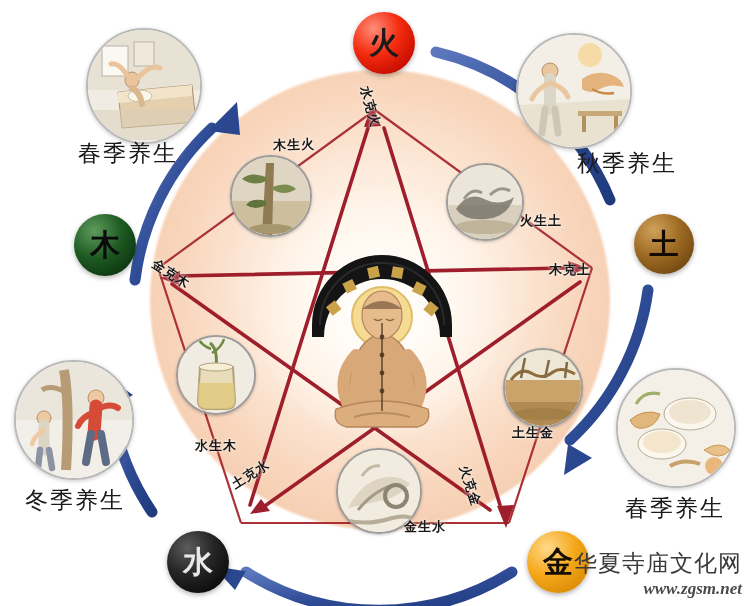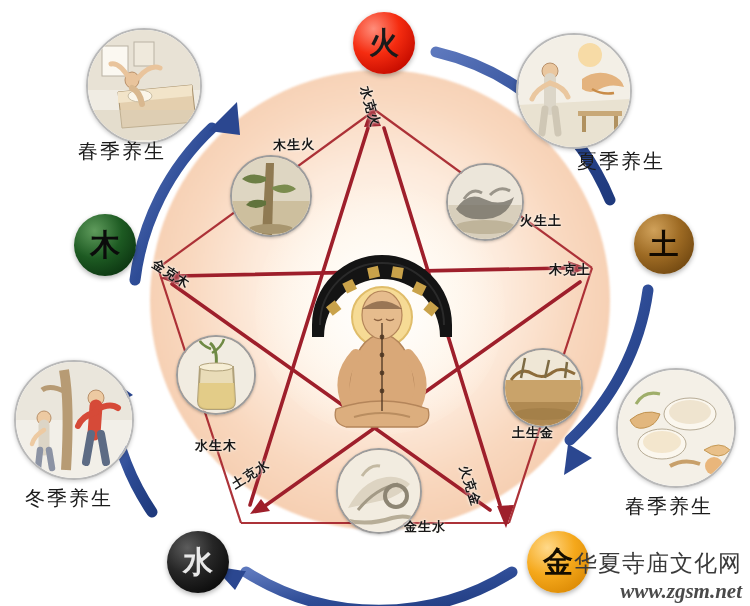--- a/index.html
+++ b/index.html
@@ -91,34 +91,34 @@
   .m-earth{left:503px;top:348px;width:76px;height:76px;}
   .m-metal{left:336px;top:448px;width:82px;height:82px;}
   .m-water{left:176px;top:335px;width:76px;height:76px;}
 
   
   .lab{
     position:absolute;
     font-family:"DejaVu Sans","Liberation Sans",sans-serif;
     color:#141414;white-space:nowrap;
   }
-  .season-lab{font-size:20px;letter-spacing:2px;color:#1b1b1b;}
+  .season-lab{font-size:23px;letter-spacing:2px;color:#1b1b1b;}
   .rel-lab{
     font-size:13px;letter-spacing:1px;color:#171717;font-weight:600;
     text-shadow:0 0 2px rgba(255,252,246,.95),0 0 4px rgba(255,252,246,.8);
   }
 
   
   .wm{position:absolute;right:8px;text-align:right;}
   .wm-cn{
     font-size:23px;color:#3a3a3a;letter-spacing:1px;
     font-family:"DejaVu Sans","Liberation Sans",sans-serif;
   }
   .wm-url{
-    font-size:21px;color:#4a4a4a;font-style:italic;font-weight:700;
+    font-size:17px;color:#4a4a4a;font-style:italic;font-weight:700;
     font-family:"Liberation Serif","DejaVu Serif",serif;
   }
 
   
   .figure-wrap{position:absolute;left:292px;top:205px;width:180px;height:230px;}
 </style>
 </head>
 <body>
 
 <div id="stage">
@@ -371,21 +371,21 @@
       <g fill="#4a3320" opacity=".85">
         <circle cx="90" cy="132" r="2.4"></circle>
         <circle cx="90" cy="150" r="2.4"></circle>
         <circle cx="90" cy="168" r="2.4"></circle>
         <circle cx="90" cy="186" r="2.4"></circle>
       </g>
     </svg>
   </div>
 
   <div class="lab season-lab" style="left:78px;top:138px;">春季养生</div>
-  <div class="lab season-lab" style="left:577px;top:148px;">夏季养生</div>
+  <div class="lab season-lab" style="left:577px;top:148px;">秋季养生</div>
   <div class="lab season-lab" style="left:625px;top:493px;">春季养生</div>
   <div class="lab season-lab" style="left:25px;top:485px;">冬季养生</div>
 
   <div class="lab rel-lab" style="left:273px;top:136px;transform:rotate(-2deg);">木生火</div>
   <div class="lab rel-lab" style="left:520px;top:212px;">火生土</div>
   <div class="lab rel-lab" style="left:512px;top:424px;">土生金</div>
   <div class="lab rel-lab" style="left:404px;top:518px;">金生水</div>
   <div class="lab rel-lab" style="left:195px;top:417px;margin-top:20px;">水生木</div>
 
   <div class="lab rel-lab" style="left:373px;top:84px;transform:rotate(74deg);transform-origin:left top;">水克火</div>

